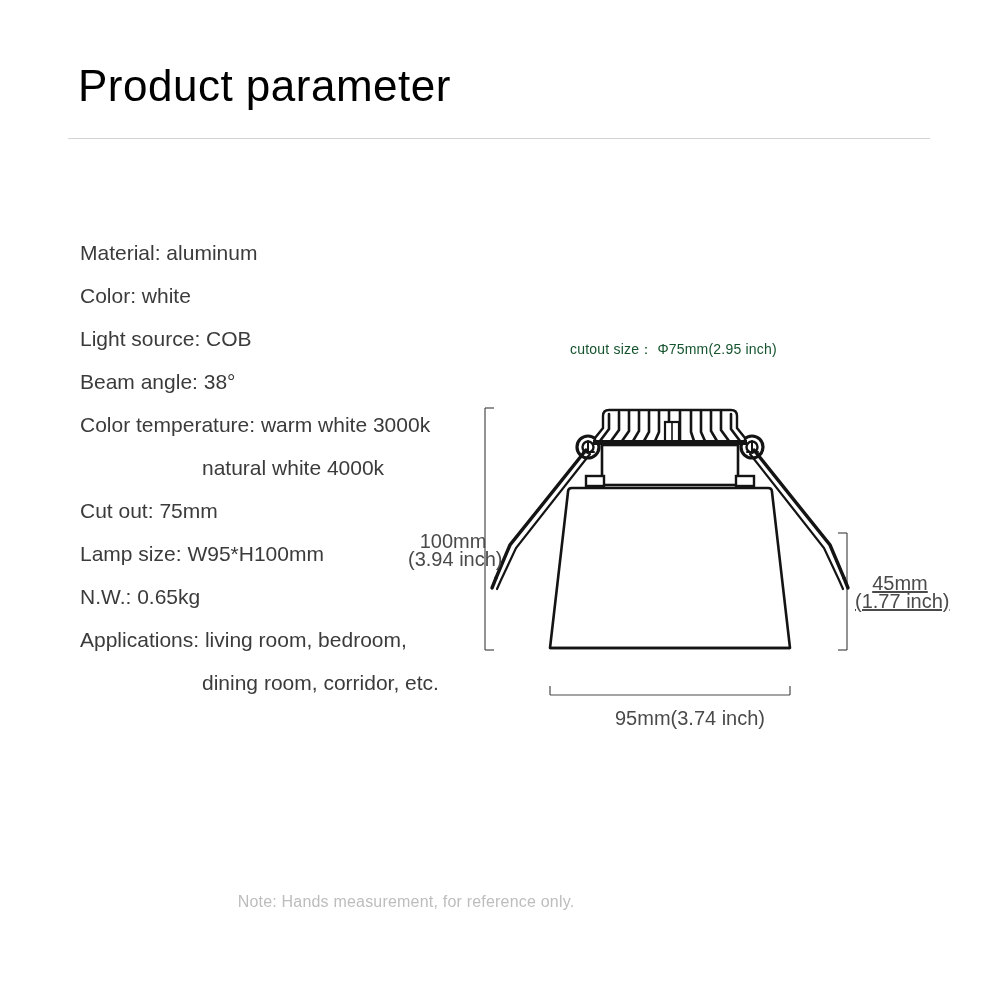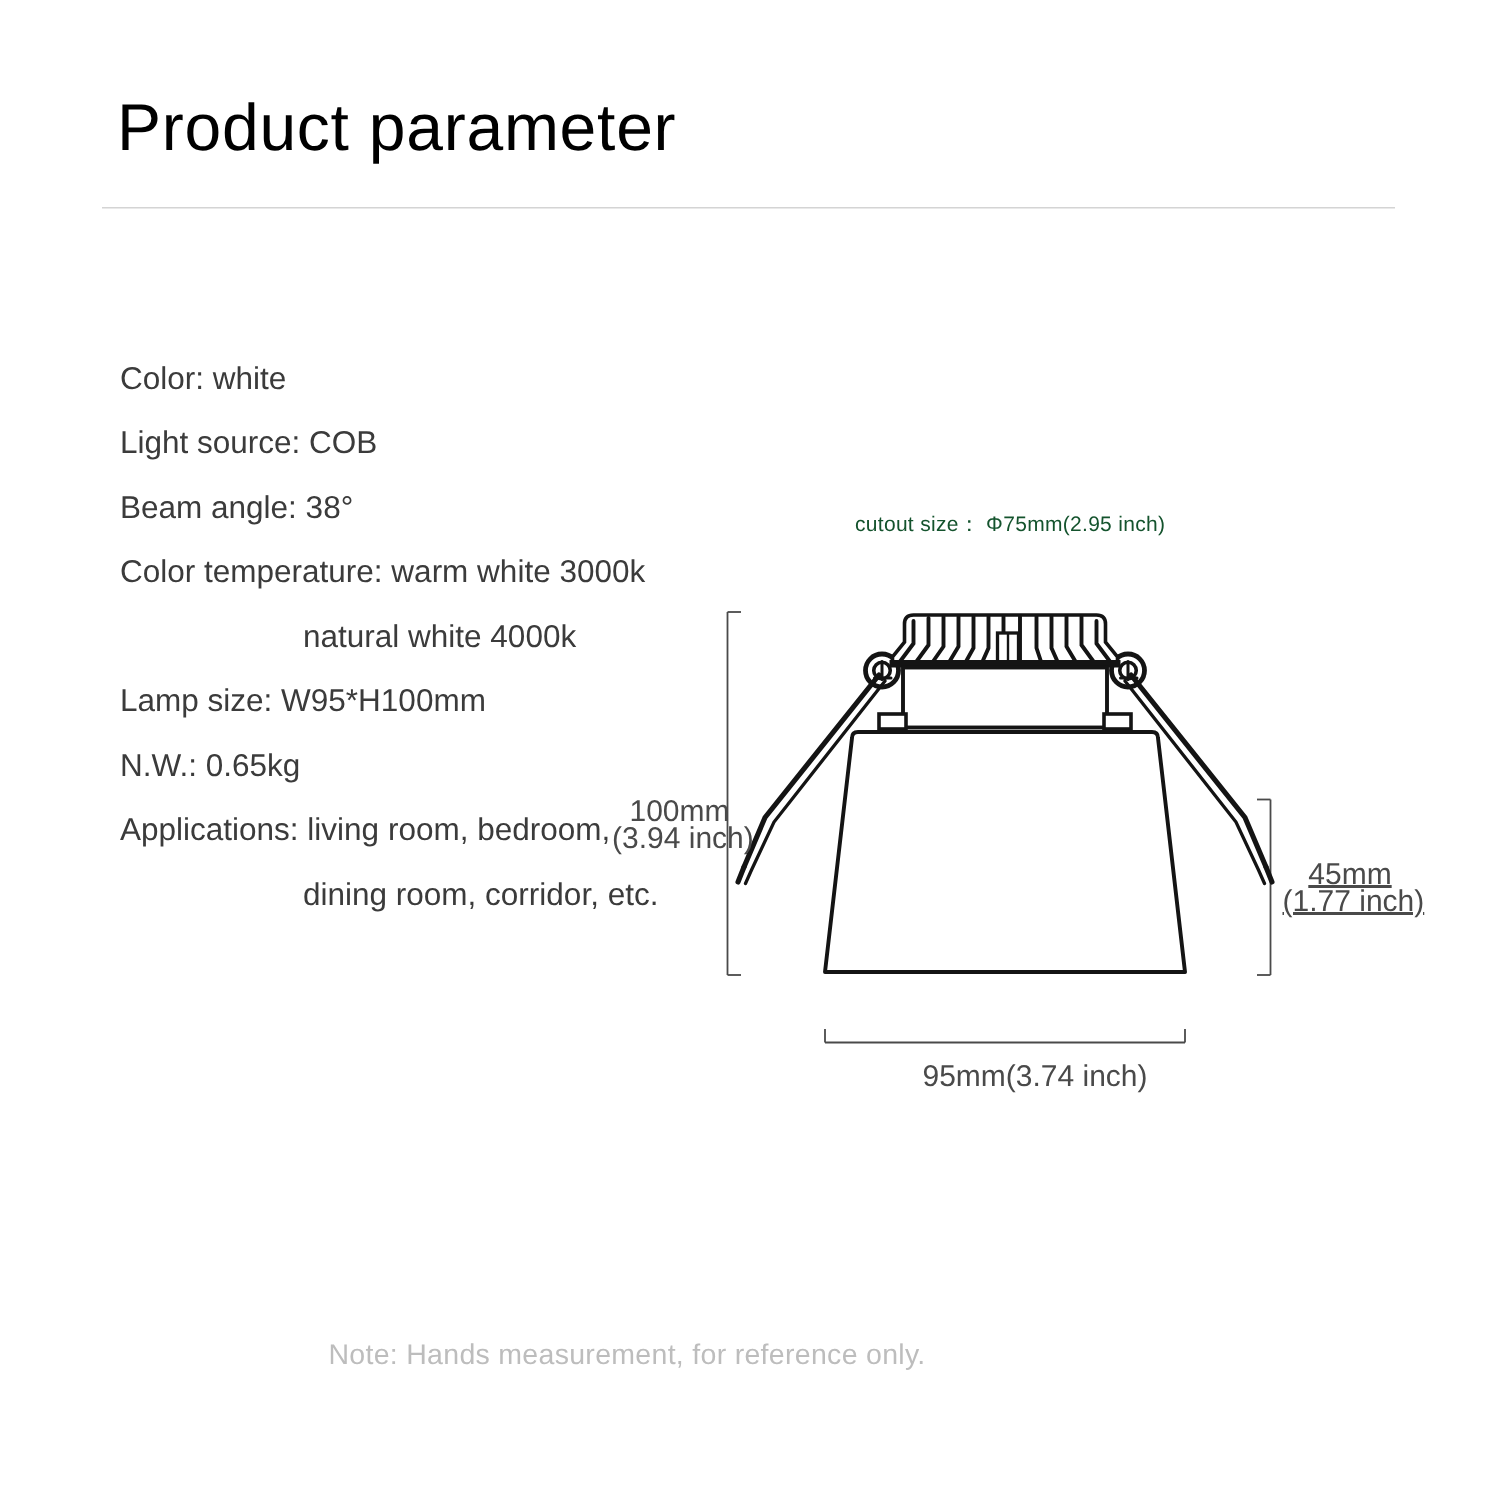--- a/index.html
+++ b/index.html
@@ -105,43 +105,45 @@
     position: absolute;
     left: 0; top: 0;
     width: 580px;
     height: 420px;
     overflow: visible;
   }
 
   
   .footer-note {
     position: absolute;
-    left: 12px;
+    left: 0;
     top: 893px;
     width: 812px;
     text-align: center;
-    font-size: 19px;
+    font-size: 16px;
     color: #bdbdbd;
     letter-spacing: 0.2px;
   }
 </style>
 </head>
 <body>
 
 <div id="page">
 
   <div class="page-title">Product parameter</div>
   <div class="title-divider"></div>
 
   <div class="spec-list">
+    <div class="spec-line">Material: aluminum</div>
     <div class="spec-line">Color: white</div>
     <div class="spec-line">Light source: COB</div>
     <div class="spec-line">Beam angle: 38°</div>
     <div class="spec-line">Color temperature: warm white 3000k</div>
     <div class="spec-line indent-1">natural white 4000k</div>
+    <div class="spec-line">Cut out: 75mm</div>
     <div class="spec-line">Lamp size: W95*H100mm</div>
     <div class="spec-line">N.W.: 0.65kg</div>
     <div class="spec-line">Applications: living room, bedroom,</div>
     <div class="spec-line indent-2">dining room, corridor, etc.</div>
   </div>
 
   <div class="diagram">
 
     <div class="cutout-label">cutout size：  Φ75mm(2.95 inch)</div>
 

